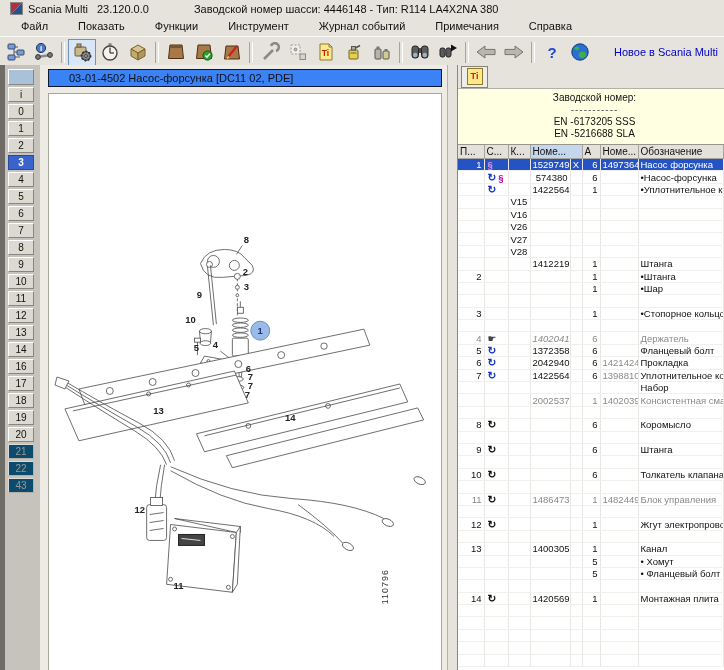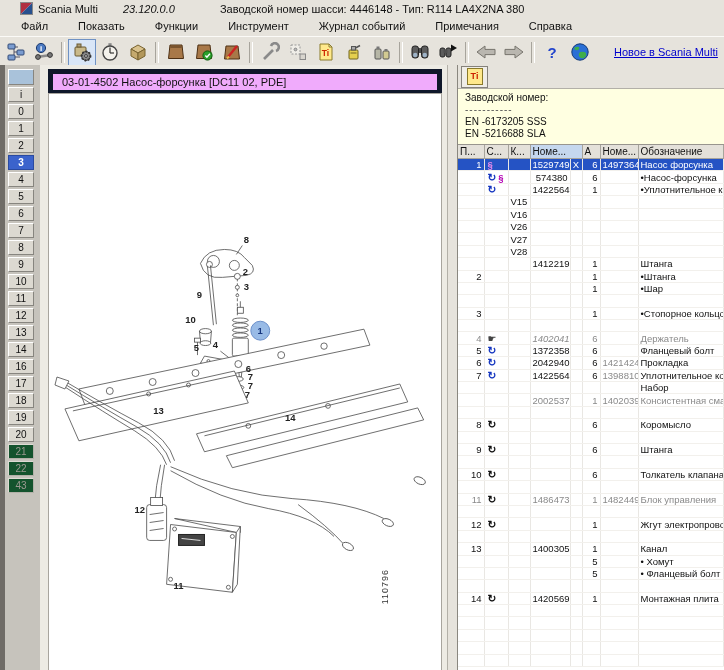--- a/index.html
+++ b/index.html
@@ -1,58 +1,58 @@
 <!DOCTYPE html>
 <html><head>
 <meta charset="utf-8">
 <style>
   html,body{margin:0;padding:0;}
   .window{position:relative;width:724px;height:670px;background:#e6e3dc;font-family:"Liberation Sans",sans-serif;overflow:hidden;color:#111;}
   
-  .titlebar{height:17px;display:flex;align-items:center;gap:5px;padding-left:20px;font-size:11px;}
-  .titlebar .ver{margin-left:20px;font-style:italic;}
+  .titlebar{height:17px;display:flex;align-items:center;gap:5px;padding-left:10px;font-size:11px;}
+  .titlebar .ver{margin-left:4px;}
   .titlebar .info{margin-left:40px;}
   
   .menubar{height:19px;display:flex;align-items:center;font-size:11px;}
   .menu-item{padding:2px 9px 3px 21px;cursor:default;}
   
   .toolbar{height:28px;display:flex;align-items:center;padding:1px 2px;border-top:1px solid #fbfaf7;border-bottom:1px solid #b3b0a8;background:#e6e3dc;}
   .tbtn{width:26px;height:25px;display:flex;align-items:center;justify-content:center;border:1px solid transparent;}
   .tbtn.selected{background:#d9e6f7;border:1px solid #6f92c4;}
   .tsep{width:2px;height:21px;border-left:1px solid #a7a49c;border-right:1px solid #ffffff;margin:0 3px;}
-  .whatsnew{margin-left:20px;font-size:11px;color:#0000cc;text-decoration:underline;cursor:pointer;}
+  .whatsnew{margin-left:20px;font-size:11px;color:#0000cc;cursor:pointer;}
   .help-glyph{font-size:15px;font-weight:bold;color:#2244cc;}
   
   .body{position:absolute;top:65px;left:0;right:0;bottom:0;display:flex;}
   .rail{width:40px;position:relative;background:#c6c3bc;}
   .rail-edge{position:absolute;left:0;top:0;bottom:0;width:5px;background:#6f6c67;}
   .tabs{position:absolute;left:8px;top:4px;width:26px;}
   .tab{height:13px;margin-bottom:2px;font-size:10px;line-height:13px;text-align:center;background:#dcd9d1;border:1px solid;border-color:#ffffff #87857f #87857f #ffffff;cursor:pointer;}
   .tab.top{height:14px;background:#a9c2da;}
   .tab.sel{background:#3b63cc;color:#fff;font-weight:bold;border-color:#2a4aa0;}
-  .tab.dis{color:#9c9991;background:#14532d;border-color:#dedbd4 #b3b0a8 #b3b0a8 #dedbd4;}
+  .tab.dis{color:#9c9991;background:#0c4a6e;border-color:#dedbd4 #b3b0a8 #b3b0a8 #dedbd4;}
   
   .main{width:407px;position:relative;background:#edebe4;}
-  .doc-title{position:absolute;left:8px;top:4px;right:5px;height:16px;background:#f0abfc;border:5px solid #0f172a;font-size:11px;line-height:16px;padding-left:9px;white-space:nowrap;overflow:hidden;}
+  .doc-title{position:absolute;left:8px;top:4px;right:5px;height:16px;background:#3b82f6;border:1px solid #0f172a;font-size:11px;line-height:16px;padding-left:20px;white-space:nowrap;overflow:hidden;}
   .canvas{position:absolute;left:8px;top:28px;right:5px;bottom:0;background:#ffffff;border:1px solid #a8a59e;border-bottom:none;}
   .canvas svg{display:block;}
   .dline{stroke:#4a4a4a;stroke-width:0.8;fill:none;}
   .dfill{stroke:#4a4a4a;stroke-width:0.8;fill:#ffffff;}
   .callout{font-size:9.5px;font-weight:bold;fill:#222;text-anchor:middle;}
   .callout.hl{fill:#16357e;}
   .hl-circle{fill:#8fb4e4;stroke:#5b84c4;stroke-width:1;opacity:0.9;}
   .fignum{font-size:9px;fill:#333;letter-spacing:1px;}
   
   .splitter{width:9px;background:#e6e3dc;border-left:1px solid #b3b0a8;border-right:1px solid #8a877f;}
   
   .right{flex:1;background:#ffffff;display:flex;flex-direction:column;overflow:hidden;}
   .ti-bar{height:23px;background:#e6e3dc;display:flex;align-items:center;padding-left:3px;border-bottom:1px solid #b3b0a8;}
   .ti-btn{width:25px;height:20px;background:#efede7;border:1px solid #85827b;display:flex;align-items:center;justify-content:center;cursor:pointer;}
   .ti-doc{width:14px;height:15px;background:#ffe98c;border:1px solid #8a7a2a;color:#cc2200;font-size:9px;font-weight:bold;line-height:14px;text-align:center;}
-  .info-box{height:52px;background:#ffffe1;border-bottom:1px solid #98958e;font-size:10px;line-height:12px;padding:3px 0 0 7px;}
+  .info-box{height:52px;background:#ffffe1;border-bottom:1px solid #98958e;font-size:10px;line-height:12px;padding:3px 0 0 7px;text-align:center;}
   .info-box .sep{color:#555;letter-spacing:1px;}
   
   .parts{flex:1;overflow:hidden;}
   table{border-collapse:collapse;width:100%;table-layout:fixed;}
   th{height:13px;background:#e4e1da;border-right:1px solid #a7a49c;border-bottom:1px solid #a7a49c;font-weight:normal;font-size:10px;text-align:left;padding:0 2px;white-space:nowrap;overflow:hidden;}
   th.sort{background:#c5d7ee;}
   td{height:11.4px;line-height:11px;font-size:9.5px;padding:0 2px;border-right:1px solid #e9e7e3;border-bottom:1px solid #f2f0ec;white-space:nowrap;overflow:hidden;}
   .c-pos{text-align:right;}
   .c-n1{text-align:right;}
   .c-a{text-align:right;}

